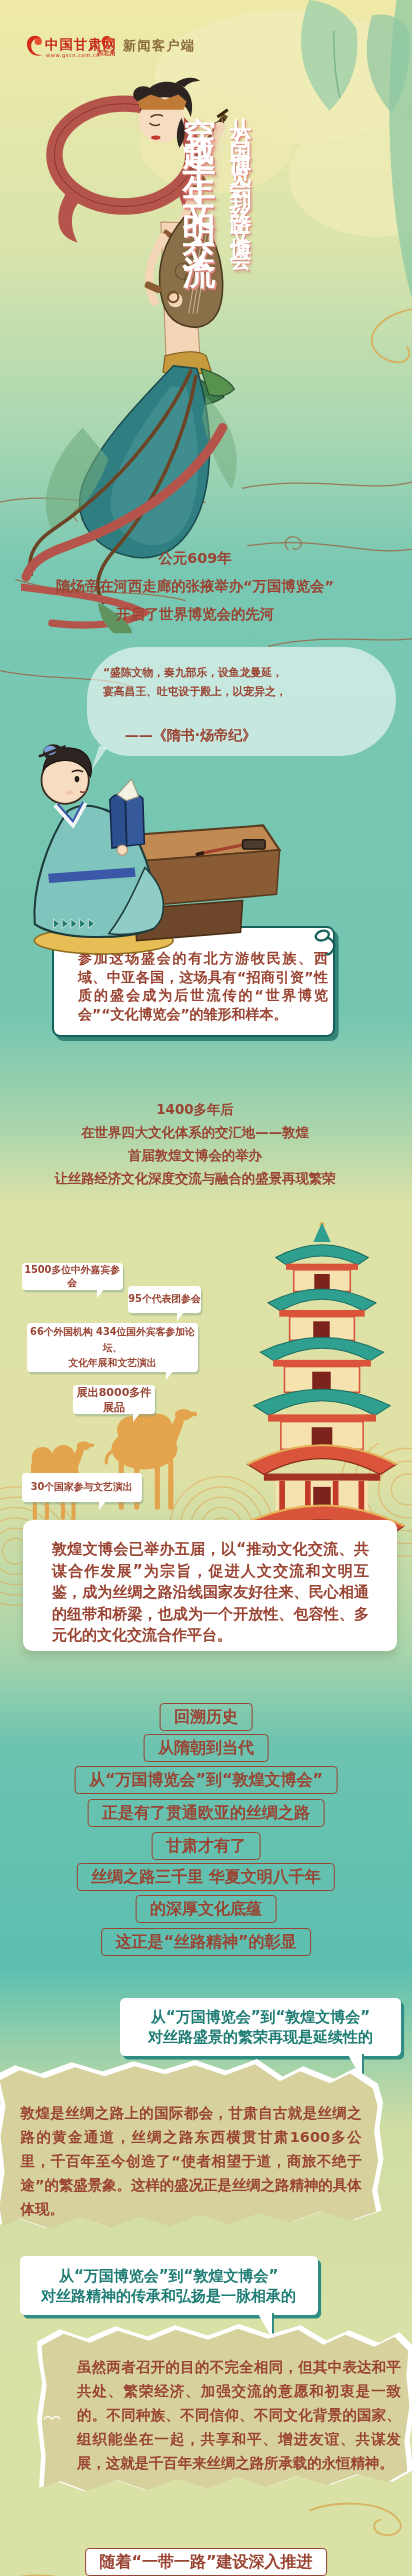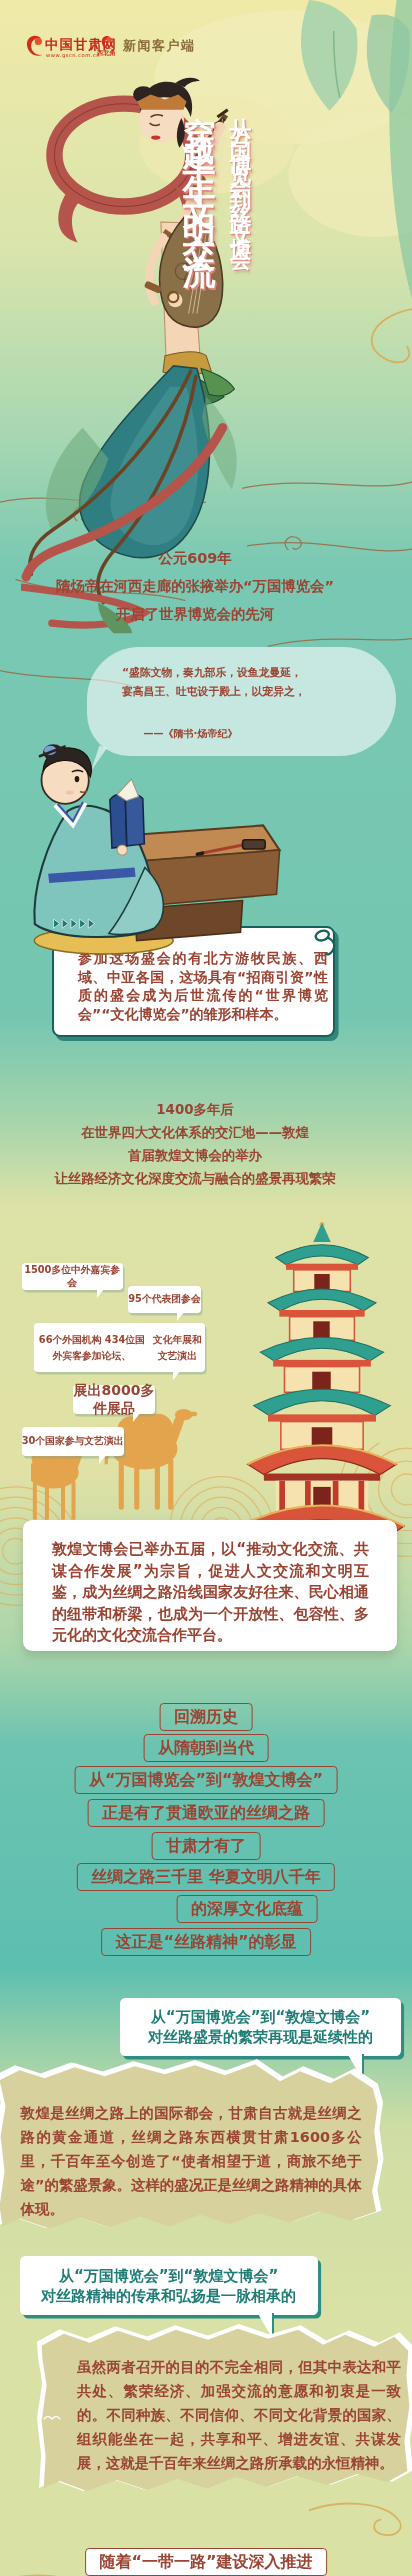--- a/index.html
+++ b/index.html
@@ -26,22 +26,22 @@
   
   .red{color:#9a4433;}
   .center-block{left:0;width:390px;text-align:center;font-weight:bold;}
   .intro{top:544px;font-size:14.4px;line-height:28px;}
   .millennium{top:1098px;font-size:13.4px;line-height:23px;}
   
   .quote-bubble{left:87px;top:647px;width:309px;height:109px;background:rgba(255,255,255,.58);
                 border-radius:57px 57px 62px 46px;}
   .quote-tail{left:95px;top:746px;width:0;height:0;border-left:8.2px solid rgba(255,255,255,.58);
               border-bottom:27px solid transparent;transform:rotate(18deg);}
-  .quote-text{left:103px;top:664px;width:278px;font-size:10.8px;line-height:18.5px;font-weight:bold;margin-left:19px;}
-  .quote-src{left:103px;top:727px;width:175px;text-align:center;font-size:10px;font-weight:bold;}
+  .quote-text{left:103px;top:664px;width:278px;font-size:10.8px;line-height:18.5px;font-weight:bold;}
+  .quote-src{left:103px;top:727px;width:175px;text-align:center;font-size:14px;font-weight:bold;}
   
   .card1{left:52px;top:926px;width:283px;height:111px;background:#fff;border:2.1px solid #17605c;
          border-radius:8.2px;box-sizing:border-box;box-shadow:3.6px 4.1px 0 rgba(38,120,112,.85);}
   .card1-text{left:78px;top:949px;width:250px;font-size:14px;line-height:18.5px;font-weight:bold;text-align:justify;}
   
   .stat{position:absolute;background:#fff;border-radius:4px;box-shadow:1.5px 2.6px 0 rgba(120,160,140,.4);
         color:#9a4433;font-weight:bold;display:flex;align-items:center;justify-content:center;
         text-align:center;}
   .stat .tail{position:absolute;bottom:-8.2px;width:0;height:0;border-top:10.3px solid #fff;
               border-right:8.2px solid transparent;}
@@ -357,44 +357,44 @@
   </svg>
 
   <div class="stat" style="left:21.6px;top:1263px;width:101px;height:27px;font-size:9.8px;">
     <span>1500多位中外嘉宾参会</span>
     <div class="tail" style="left:75px;"></div>
   </div>
   <div class="stat" style="left:128px;top:1286px;width:73px;height:27px;font-size:9.8px;">
     <span>95个代表团参会</span>
     <div class="tail" style="left:49px;"></div>
   </div>
-  <div class="stat" style="left:34px;top:1323px;width:171px;height:49px;font-size:9.8px;line-height:15.5px;flex-direction:row;">
+  <div class="stat" style="left:27px;top:1323px;width:171px;height:49px;font-size:9.8px;line-height:15.5px;flex-direction:column;">
     <span>66个外国机构 434位国外宾客参加论坛、</span>
     <span>文化年展和文艺演出</span>
     <div class="tail" style="left:139px;"></div>
   </div>
-  <div class="stat" style="left:73px;top:1385px;width:82px;height:29px;font-size:14px;align-items:center;">
+  <div class="stat" style="left:73px;top:1385px;width:82px;height:29px;font-size:11px;align-items:center;">
     <span>展出8000多件展品</span>
     <div class="tail" style="left:60px;"></div>
   </div>
-  <div class="stat" style="left:21.6px;top:1427px;width:102px;height:29px;font-size:9.8px;">
+  <div class="stat" style="left:21.6px;top:1473px;width:120px;height:29px;font-size:9.8px;">
     <span>30个国家参与文艺演出</span>
     <div class="tail" style="left:77px;"></div>
   </div>
 
   <div class="abs card2"></div>
   <div class="abs card2-text red">敦煌文博会已举办五届，以“推动文化交流、共谋合作发展”为宗旨，促进人文交流和文明互鉴，成为丝绸之路沿线国家友好往来、民心相通的纽带和桥梁，也成为一个开放性、包容性、多元化的文化交流合作平台。</div>
 
   <div class="pill" style="top:1703px;"><span>回溯历史</span></div>
   <div class="pill" style="top:1734px;"><span>从隋朝到当代</span></div>
   <div class="pill" style="top:1766px;"><span>从“万国博览会”到“敦煌文博会”</span></div>
   <div class="pill" style="top:1799px;"><span>正是有了贯通欧亚的丝绸之路</span></div>
   <div class="pill" style="top:1832px;"><span>甘肃才有了</span></div>
   <div class="pill" style="top:1863px;"><span>丝绸之路三千里 华夏文明八千年</span></div>
-  <div class="pill" style="top:1895px;margin-left:41px;"><span>的深厚文化底蕴</span></div>
+  <div class="pill" style="top:1895px;"><span>的深厚文化底蕴</span></div>
   <div class="pill" style="top:1928px;"><span>这正是“丝路精神”的彰显</span></div>
 
   <div class="tbubble" style="left:120px;top:1998px;width:281px;height:58px;">
     <span>从“万国博览会”到“敦煌文博会”</span>
     <span>对丝路盛景的繁荣再现是延续性的</span>
     <div class="ttail" style="left:227px;"></div>
   </div>
   <svg class="abs" style="left:-6.2px;top:2056px;" width="393" height="175" viewBox="0 0 762 340">
     <polygon fill="#ffffff" points="0,38 40,18 90,34 150,12 210,30 270,10 330,26 390,8 450,28 510,6 560,40 600,20 660,44 700,24 745,54 755,90 748,140 756,200 744,260 752,300 700,318 640,300 580,322 520,304 460,326 400,306 340,330 280,310 220,332 160,312 100,334 40,314 6,330 0,290 10,220 2,150 12,90"></polygon>
     <polygon fill="#d6d19d" transform="translate(10,10) scale(0.973)" points="0,38 40,18 90,34 150,12 210,30 270,10 330,26 390,8 450,28 510,6 560,40 600,20 660,44 700,24 745,54 755,90 748,140 756,200 744,260 752,300 700,318 640,300 580,322 520,304 460,326 400,306 340,330 280,310 220,332 160,312 100,334 40,314 6,330 0,290 10,220 2,150 12,90"></polygon>

